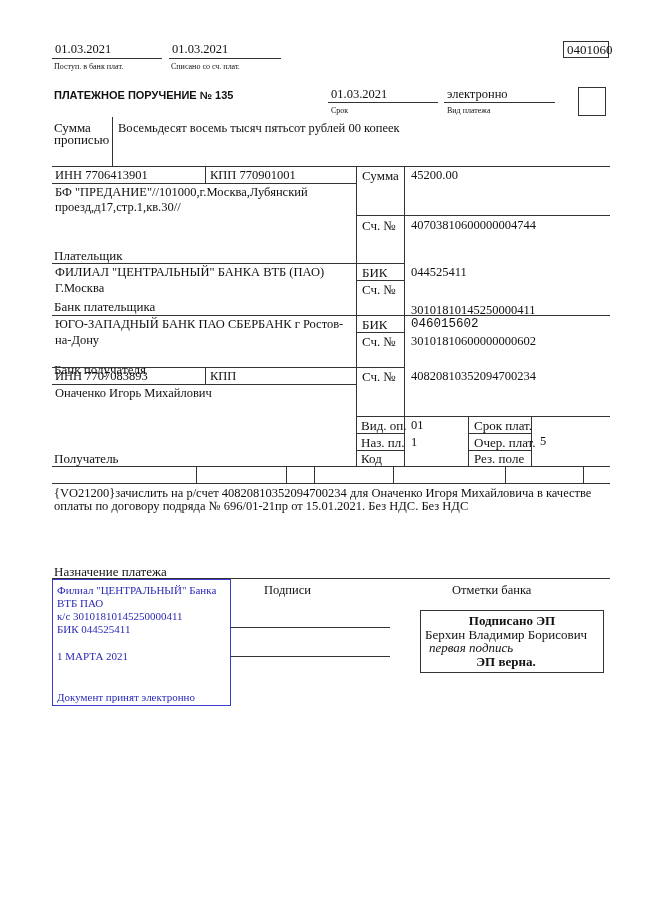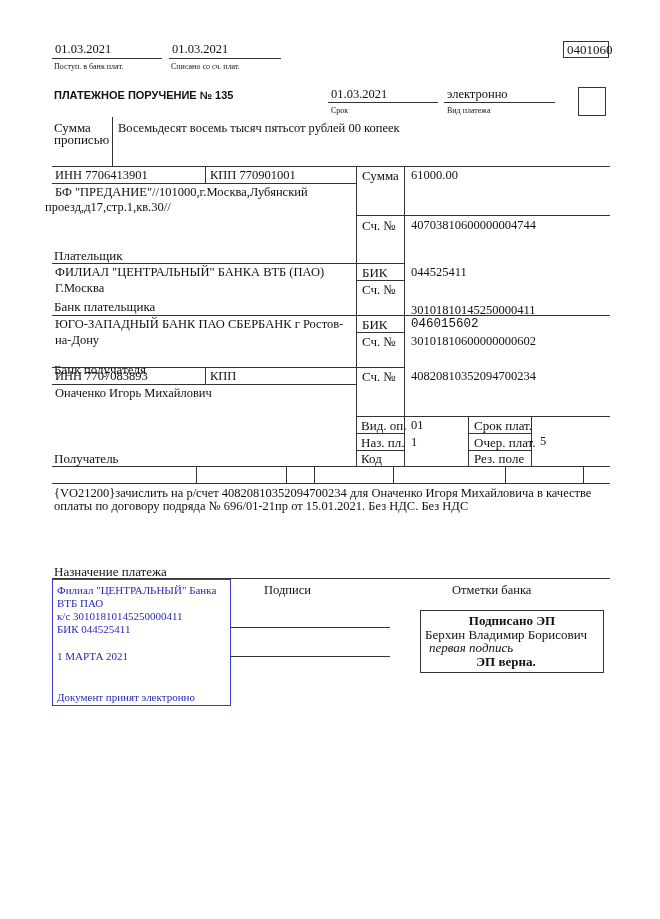--- a/index.html
+++ b/index.html
@@ -48,25 +48,25 @@
 
 <div class="hl" style="left:52px;top:166px;width:558px;"></div>
 <div class="vl" style="left:356px;top:166px;height:300px;"></div>
 <div class="vl" style="left:404px;top:166px;height:300px;"></div>
 <div class="vl" style="left:205px;top:166px;height:17px;"></div>
 <div class="hl" style="left:52px;top:183px;width:304px;"></div>
 
 <div class="abs t13" style="left:55px;top:168px;">ИНН 7706413901</div>
 <div class="abs t13" style="left:210px;top:168px;">КПП 770901001</div>
 <div class="abs t13" style="left:55px;top:185px;">БФ "ПРЕДАНИЕ"//101000,г.Москва,Лубянский</div>
-<div class="abs t13" style="left:45px;top:200px;">проезд,д17,стр.1,кв.30//</div>
+<div class="abs t13" style="left:55px;top:200px;">проезд,д17,стр.1,кв.30//</div>
 <div class="abs t11" style="left:54px;top:249px;">Плательщик</div>
 
 <div class="abs t11" style="left:362px;top:169px;">Сумма</div>
-<div class="abs t13" style="left:411px;top:168px;">61000.00</div>
+<div class="abs t13" style="left:411px;top:168px;">45200.00</div>
 <div class="hl" style="left:356px;top:215px;width:254px;"></div>
 <div class="abs t11" style="left:362px;top:219px;">Сч. №</div>
 <div class="abs t13" style="left:411px;top:218px;">40703810600000004744</div>
 
 <div class="hl" style="left:52px;top:263px;width:352px;"></div>
 
 <div class="abs t13" style="left:55px;top:265px;">ФИЛИАЛ "ЦЕНТРАЛЬНЫЙ" БАНКА ВТБ (ПАО)</div>
 <div class="abs t13" style="left:55px;top:281px;">Г.Москва</div>
 <div class="abs t11" style="left:54px;top:300px;">Банк плательщика</div>
 

